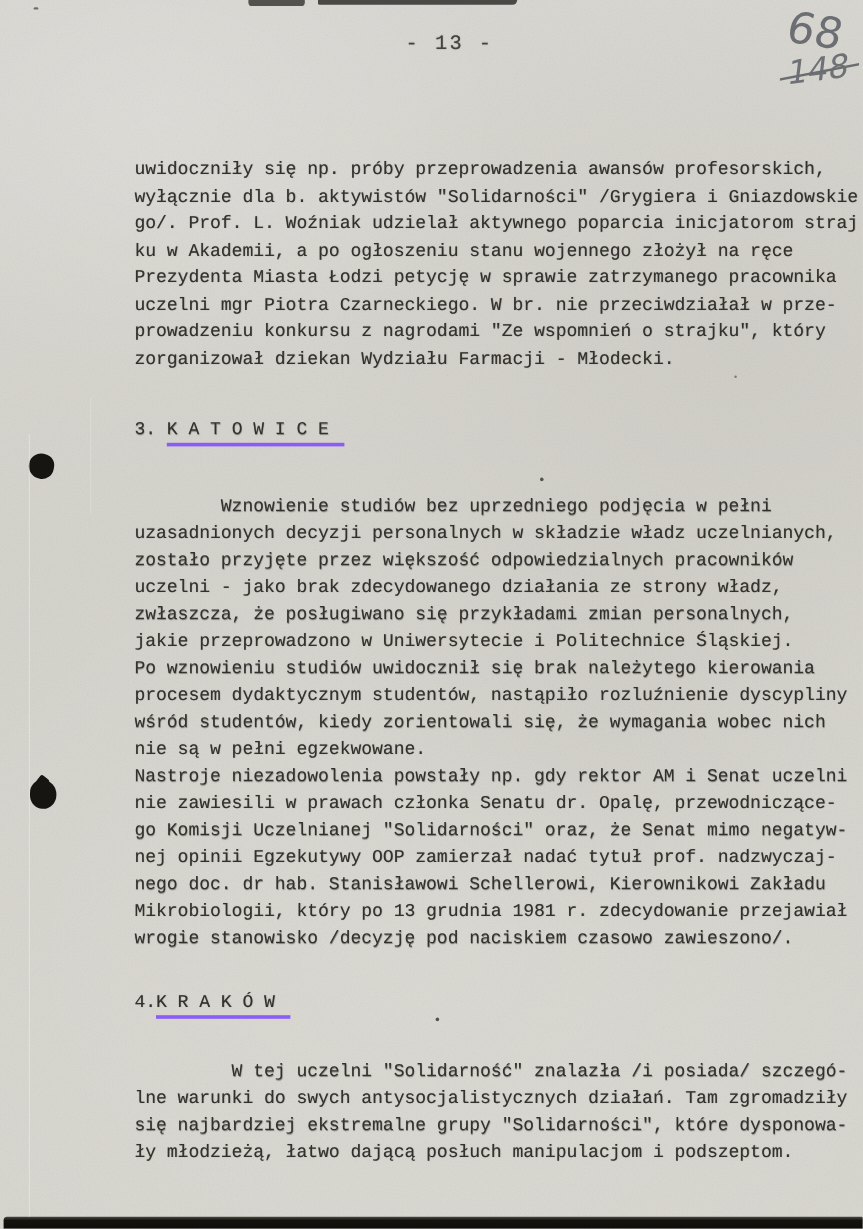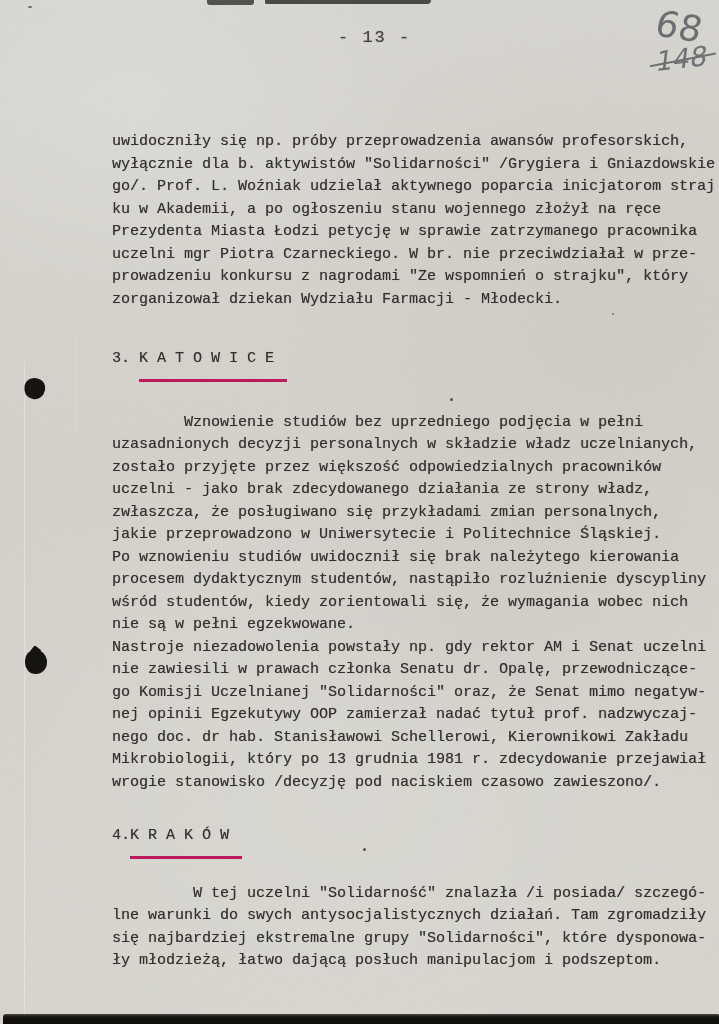--- a/index.html
+++ b/index.html
@@ -44,21 +44,21 @@
     text-shadow:0 0 1px rgba(60,58,53,.6);
     margin-left:12px;
   }
   .textblock{
     position:absolute;left:112px;top:0;width:620px;
     font-size:15px;line-height:22.5px;color:#33312d;
     text-shadow:.3px .3px .7px rgba(47,45,41,.5);
   }
   .textblock .line{white-space:pre;height:22.5px;}
   .heading{white-space:pre;}
-  .heading .htitle{border-bottom:3px solid #be185d;padding-right:13px;padding-bottom:12px;text-align:center;}
+  .heading .htitle{border-bottom:3px solid #8b5cf6;padding-right:13px;padding-bottom:2px;text-align:center;}
   .b0{margin-top:131px;}
   .b1{margin-top:37px;}
   .b2{margin-top:41px;}
   .b3{margin-top:31px;}
   .b4{margin-top:35px;}
   
   .hw{position:absolute;font-family:"DejaVu Sans",sans-serif;color:#5d6166;}
   .hw.top-num{
     left:656px;top:8px;font-size:36px;line-height:38px;
     transform:rotate(9deg) skewX(-5deg);opacity:.88;

